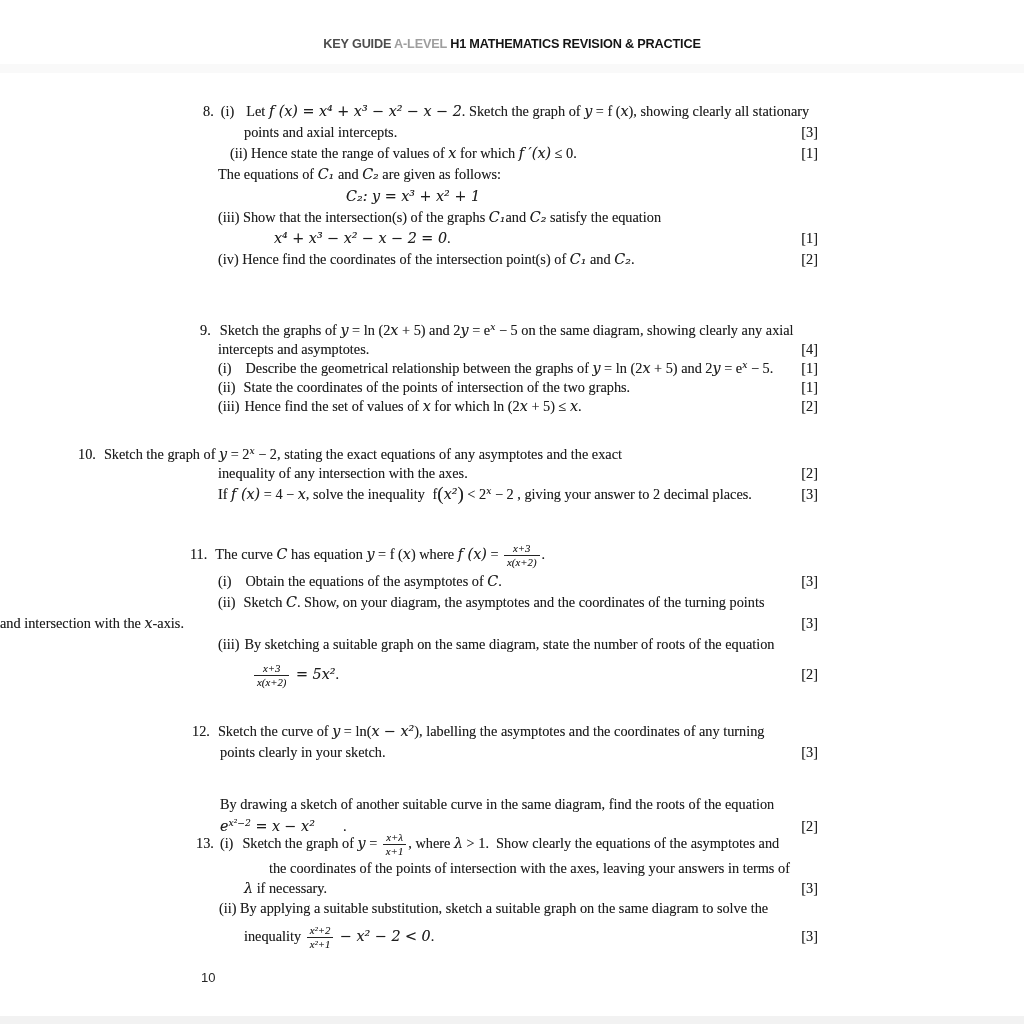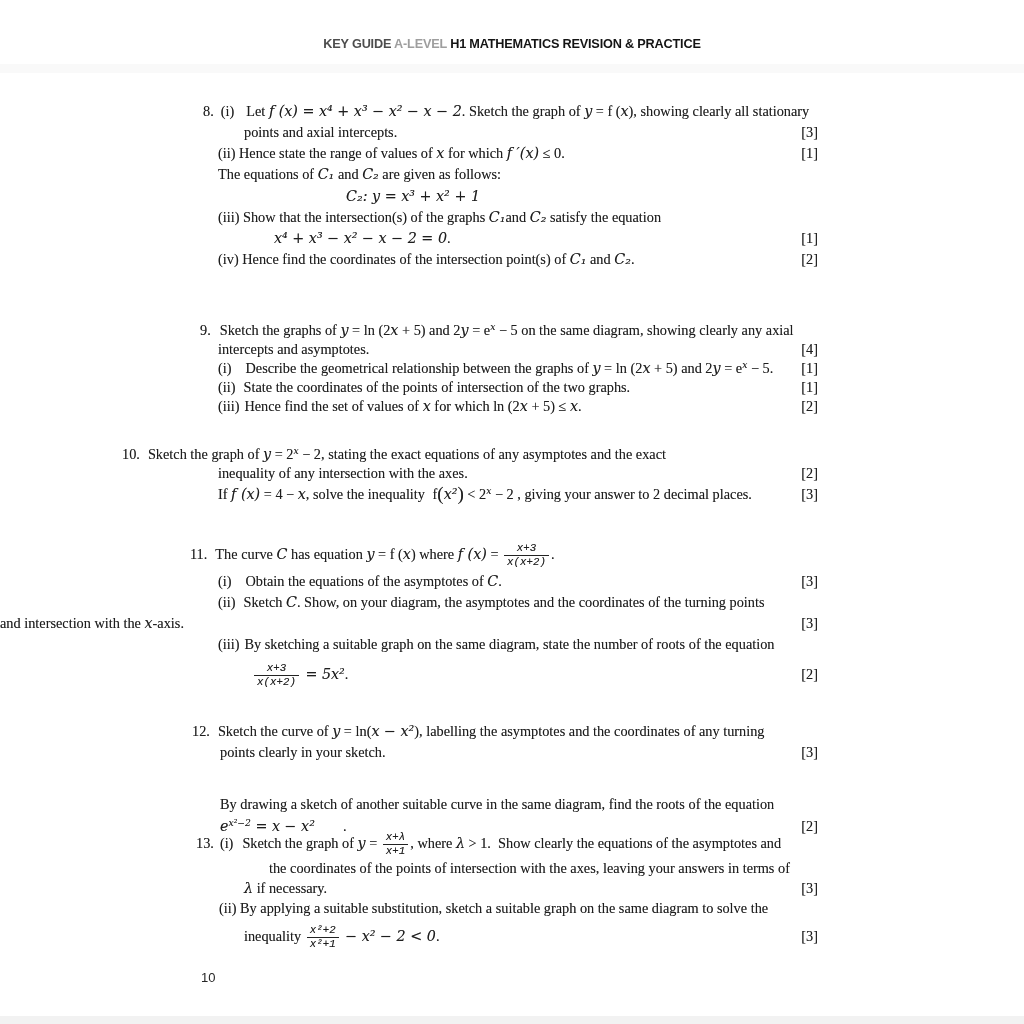--- a/index.html
+++ b/index.html
@@ -23,21 +23,21 @@
     text-shadow:0 0 0.5px rgba(25,25,25,0.45);
   }
   .t{font-family:"Liberation Serif","DejaVu Serif",serif;}
   .m{font-family:"DejaVu Serif","Liberation Serif",serif;font-style:italic;}
   .sup{
     font-family:"DejaVu Serif","Liberation Serif",serif;font-style:italic;
     font-size:9.2px;position:relative;top:-5px;
   }
   .frac{
     display:inline-block;vertical-align:middle;text-align:center;
-    font-family:Liberation Mono, monospace;font-style:italic;
+    font-family:Liberation Serif, serif;font-style:italic;
     font-size:10.8px;line-height:11px;margin:0 2px;
   }
   .fn{display:block;padding:0 3px 1px;}
   .fd{display:block;border-top:1px solid #222;padding:1px 3px 0;}
   .bigp{font-size:19px;vertical-align:-1px;}
   .gap{display:inline-block;}
   .marks{position:absolute;right:206px;top:0;}
   .footer{
     position:absolute;left:201px;top:970px;
     font-family:"Liberation Sans","DejaVu Sans",sans-serif;font-weight:400;
@@ -51,36 +51,36 @@
 
 <div class="page">
   <div class="artifact-band"></div>
 
   <div class="header"><span class="brand">KEY GUIDE </span><span class="series">A-LEVEL </span><span class="title">H1 MATHEMATICS REVISION &amp; PRACTICE</span></div>
 
   <div>
       <div class="q" style="top: 101px;">
         <div class="line" style="padding-left: 203px; height: 21px; line-height: 21px;"><span class="t">8.</span><span class="gap" style="width: 7px;"></span><span class="t">(i)</span><span class="gap" style="width: 12px;"></span><span class="t">Let </span><span class="m">f (x) = x⁴ + x³ − x² − x − 2</span><span class="t">. Sketch the graph of </span><span class="m">y</span><span class="t"> = f (</span><span class="m">x</span><span class="t">), showing clearly all stationary</span></div>
         <div class="line" style="padding-left: 244px; height: 21px; line-height: 21px;"><span class="t">points and axial intercepts.</span><span class="marks">[3]</span></div>
-        <div class="line" style="padding-left: 218px; height: 21px; line-height: 21px;"><span class="t">(ii) Hence state the range of values of </span><span class="m">x</span><span class="t"> for which </span><span class="m">f ′(x)</span><span class="t"> ≤ 0.</span><span class="marks">[1]</span></div>
+        <div class="line" style="padding-left: 218px; height: 21px; line-height: 21px; margin-left: 12px;"><span class="t">(ii) Hence state the range of values of </span><span class="m">x</span><span class="t"> for which </span><span class="m">f ′(x)</span><span class="t"> ≤ 0.</span><span class="marks">[1]</span></div>
         <div class="line" style="padding-left: 218px; height: 21px; line-height: 21px;"><span class="t">The equations of </span><span class="m">C₁</span><span class="t"> and </span><span class="m">C₂</span><span class="t"> are given as follows:</span></div>
         <div class="line" style="padding-left: 346px; height: 22px; line-height: 22px;"><span class="m">C₂: y = x³ + x² + 1</span></div>
         <div class="line" style="padding-left: 218px; height: 21px; line-height: 21px;"><span class="t">(iii) Show that the intersection(s) of the graphs </span><span class="m">C₁</span><span class="t">and </span><span class="m">C₂</span><span class="t"> satisfy the equation</span></div>
         <div class="line" style="padding-left: 246px; height: 21px; line-height: 21px; margin-left: 28px;"><span class="m">x⁴ + x³ − x² − x − 2 = 0</span><span class="t">.</span><span class="marks">[1]</span></div>
         <div class="line" style="padding-left: 218px; height: 21px; line-height: 21px;"><span class="t">(iv) Hence find the coordinates of the intersection point(s) of </span><span class="m">C₁</span><span class="t"> and </span><span class="m">C₂</span><span class="t">.</span><span class="marks">[2]</span></div>
       </div>
       <div class="q" style="top: 320px;">
         <div class="line" style="padding-left: 200px; height: 20px; line-height: 20px;"><span class="t">9.</span><span class="gap" style="width: 9px;"></span><span class="t">Sketch the graphs of </span><span class="m">y</span><span class="t"> = ln (2</span><span class="m">x</span><span class="t"> + 5) and 2</span><span class="m">y</span><span class="t"> = e</span><span class="sup">x</span><span class="t"> − 5 on the same diagram, showing clearly any axial</span></div>
         <div class="line" style="padding-left: 218px; height: 19px; line-height: 19px;"><span class="t">intercepts and asymptotes.</span><span class="marks">[4]</span></div>
         <div class="line" style="padding-left: 218px; height: 19px; line-height: 19px;"><span class="t">(i)</span><span class="gap" style="width: 14px;"></span><span class="t">Describe the geometrical relationship between the graphs of </span><span class="m">y</span><span class="t"> = ln (2</span><span class="m">x</span><span class="t"> + 5) and 2</span><span class="m">y</span><span class="t"> = e</span><span class="sup">x</span><span class="t"> − 5.</span><span class="marks">[1]</span></div>
         <div class="line" style="padding-left: 218px; height: 19px; line-height: 19px;"><span class="t">(ii)</span><span class="gap" style="width: 8px;"></span><span class="t">State the coordinates of the points of intersection of the two graphs.</span><span class="marks">[1]</span></div>
         <div class="line" style="padding-left: 218px; height: 19px; line-height: 19px;"><span class="t">(iii)</span><span class="gap" style="width: 5px;"></span><span class="t">Hence find the set of values of </span><span class="m">x</span><span class="t"> for which ln (2</span><span class="m">x</span><span class="t"> + 5) ≤ </span><span class="m">x</span><span class="t">.</span><span class="marks">[2]</span></div>
       </div>
       <div class="q" style="top: 444px;">
-        <div class="line" style="padding-left: 78px; height: 20px; line-height: 20px; margin-left: 44px;"><span class="t">10.</span><span class="gap" style="width: 8px;"></span><span class="t">Sketch the graph of </span><span class="m">y</span><span class="t"> = 2</span><span class="sup">x</span><span class="t"> − 2, stating the exact equations of any asymptotes and the exact</span></div>
+        <div class="line" style="padding-left: 78px; height: 20px; line-height: 20px;"><span class="t">10.</span><span class="gap" style="width: 8px;"></span><span class="t">Sketch the graph of </span><span class="m">y</span><span class="t"> = 2</span><span class="sup">x</span><span class="t"> − 2, stating the exact equations of any asymptotes and the exact</span></div>
         <div class="line" style="padding-left: 218px; height: 19px; line-height: 19px;"><span class="t">inequality of any intersection with the axes.</span><span class="marks">[2]</span></div>
         <div class="line" style="padding-left: 218px; height: 22px; line-height: 22px;"><span class="t">If </span><span class="m">f (x)</span><span class="t"> = 4 − </span><span class="m">x</span><span class="t">, solve the inequality </span><span class="gap" style="width: 4px;"></span><span class="t">f</span><span class="bigp">(</span><span class="m">x²</span><span class="bigp">)</span><span class="t"> &lt; 2</span><span class="sup">x</span><span class="t"> − 2 , giving your answer to 2 decimal places.</span><span class="marks">[3]</span></div>
       </div>
       <div class="q" style="top: 537px;">
         <div class="line" style="padding-left: 190px; height: 34px; line-height: 34px;"><span class="t">11.</span><span class="gap" style="width: 8px;"></span><span class="t">The curve </span><span class="m">C</span><span class="t"> has equation </span><span class="m">y</span><span class="t"> = f (</span><span class="m">x</span><span class="t">) where </span><span class="m">f (x)</span><span class="t"> = </span><span class="frac"><span class="fn">x+3</span><span class="fd">x(x+2)</span></span><span class="t">.</span></div>
         <div class="line" style="padding-left: 218px; height: 21px; line-height: 21px;"><span class="t">(i)</span><span class="gap" style="width: 14px;"></span><span class="t">Obtain the equations of the asymptotes of </span><span class="m">C</span><span class="t">.</span><span class="marks">[3]</span></div>
         <div class="line" style="padding-left: 218px; height: 21px; line-height: 21px;"><span class="t">(ii)</span><span class="gap" style="width: 8px;"></span><span class="t">Sketch </span><span class="m">C</span><span class="t">. Show, on your diagram, the asymptotes and the coordinates of the turning points</span></div>
         <div class="line" style="height: 21px; line-height: 21px;"><span class="t">and intersection with the </span><span class="m">x</span><span class="t">-axis.</span><span class="marks">[3]</span></div>
         <div class="line" style="padding-left: 218px; height: 21px; line-height: 21px;"><span class="t">(iii)</span><span class="gap" style="width: 5px;"></span><span class="t">By sketching a suitable graph on the same diagram, state the number of roots of the equation</span></div>
         <div class="line" style="padding-left: 252px; height: 38px; line-height: 38px;"><span class="frac"><span class="fn">x+3</span><span class="fd">x(x+2)</span></span><span class="m"> = 5x²</span><span class="t">.</span><span class="marks">[2]</span></div>

